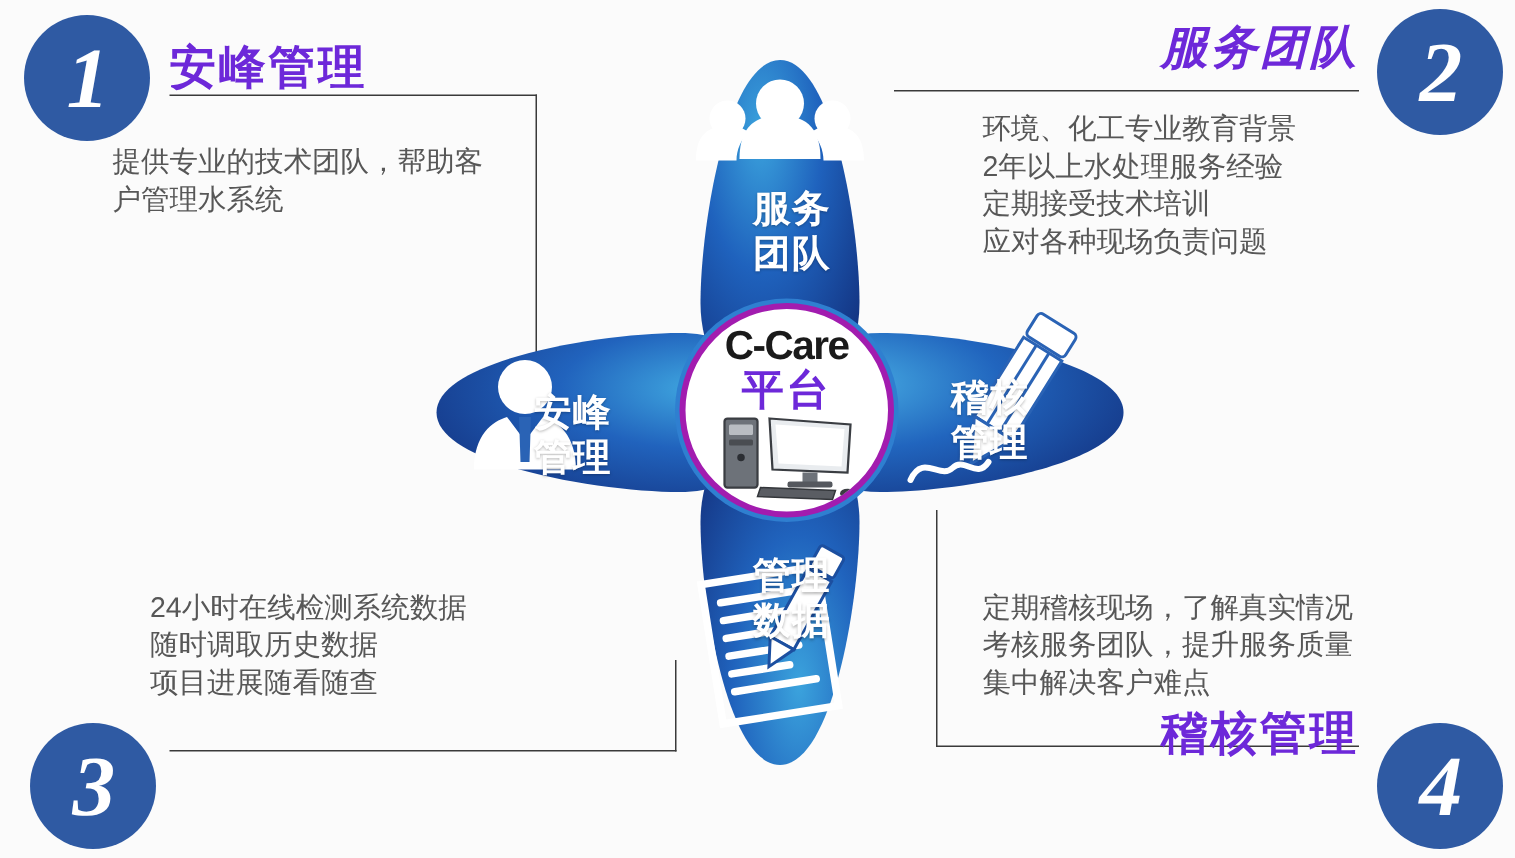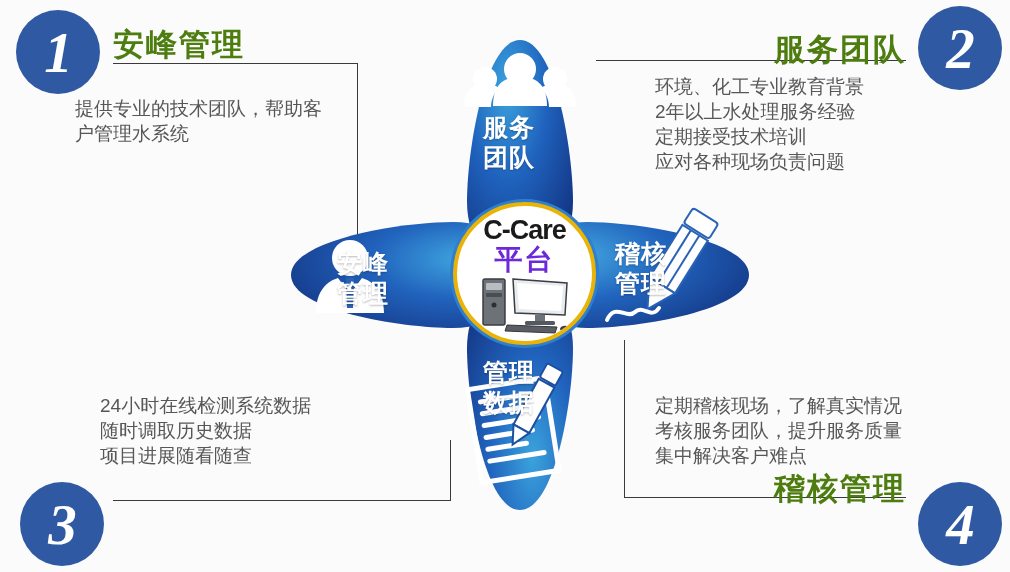--- a/index.html
+++ b/index.html
@@ -28,29 +28,29 @@
     user-select:none;
   }
   .badge-1{left:16px;top:10px;}
   .badge-2{left:918px;top:6px;}
   .badge-3{left:20px;top:482px;}
   .badge-4{left:918px;top:482px;}
 
   
   .heading{
     position:absolute;
-    color:#4d7c0f;
+    color:#6d28d9;
     font-weight:700;
     font-size:31px;
     letter-spacing:2px;
     white-space:nowrap;
     user-select:none;
   }
   .h1{left:113px;top:24px;}
-  .h2{right:104px;top:29px;}
+  .h2{right:104px;top:11px;font-style:italic;}
   .h3{left:113px;top:470px;}
   .h4{right:104px;top:468px;}
 
   
   .line{position:absolute;background:#3a3a3a;}
   .line.h{height:1px;}
   .line.v{width:1px;}
 
   
   #ln1-h{left:113px;top:63px;width:245px;}
@@ -82,35 +82,37 @@
   .flower{position:absolute;left:255px;top:20px;width:530px;height:510px;}
   .flower svg{display:block;}
 
   .petal-label{
     position:absolute;
     color:#ffffff;
     font-weight:700;
     font-size:25px;
     line-height:30px;
     letter-spacing:1px;
+    text-align:center;
     text-shadow:0 1px 2px rgba(0,0,0,.28);
     user-select:none;
     pointer-events:none;
+    margin-top:12px;
   }
   .pl-top{left:228px;top:92px;width:90px;}
   .pl-left{left:82px;top:228px;width:90px;}
   .pl-right{left:360px;top:218px;width:90px;}
   .pl-bottom{left:228px;top:337px;width:90px;}
 
   
   .hub{
     position:absolute;left:198px;top:182px;
     width:135px;height:135px;border-radius:50%;
     background:#ffffff;
-    border:4px solid #eab308;
+    border:4px solid #a21caf;
     box-shadow:0 0 0 3px #2f7fd0;
     overflow:hidden;
     display:flex;flex-direction:column;align-items:center;
   }
   .hub-title{
     font-family:"Liberation Sans","DejaVu Sans",sans-serif;
     font-weight:700;
     font-size:27px;
     color:#1a1a1a;
     letter-spacing:-1px;

